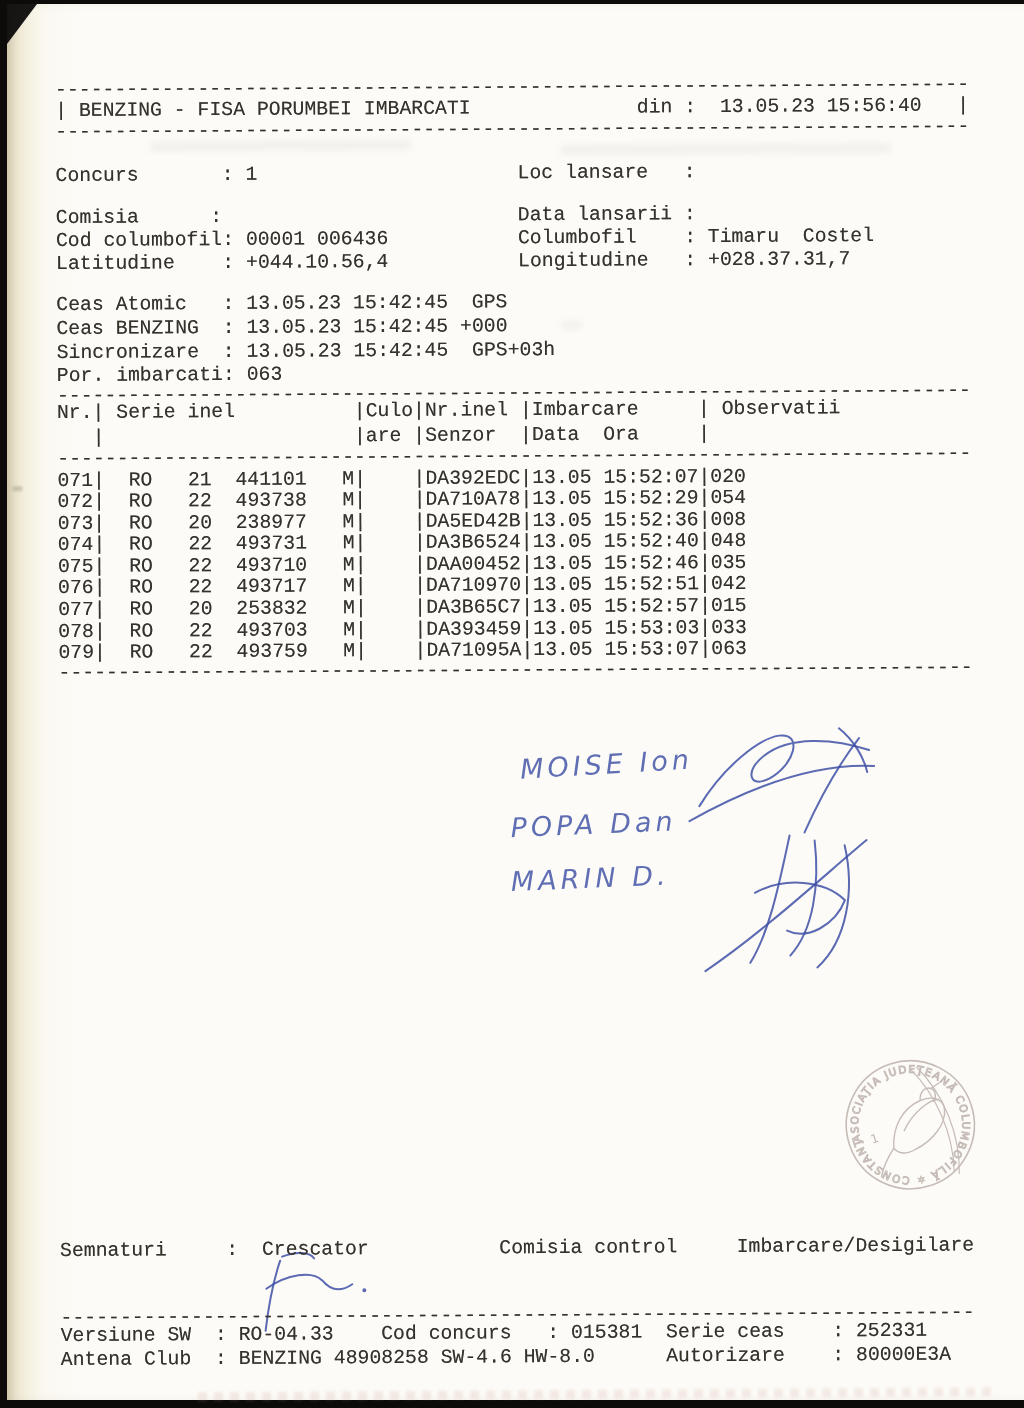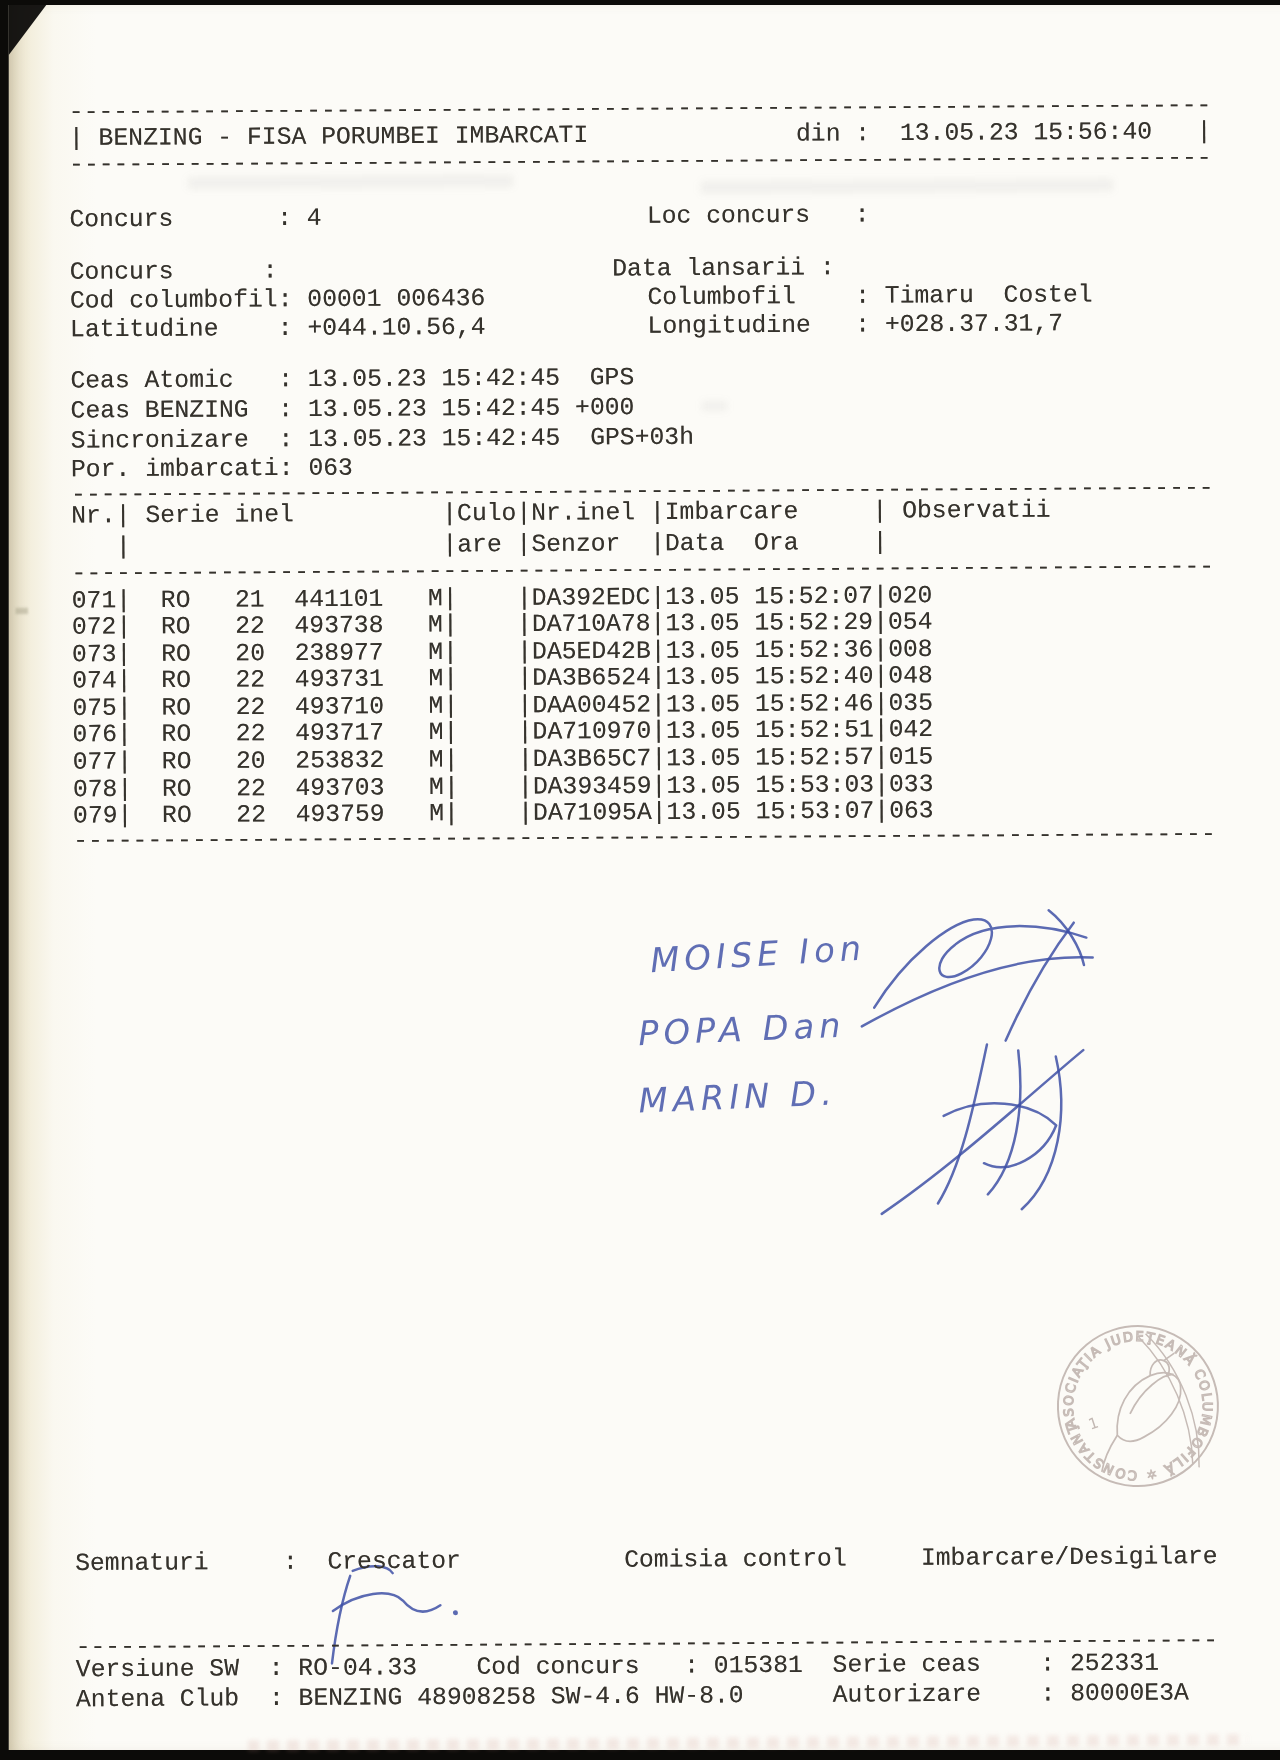--- a/index.html
+++ b/index.html
@@ -53,27 +53,27 @@
 <div class="page">
   <div class="corner-shadow"></div>
 </div>
 
 <div class="content">
 
   <pre class="ln" style="left:55px;top:80px">-----------------------------------------------------------------------------</pre>
   <pre class="ln" style="left:55px;top:101px">| BENZING - FISA PORUMBEI IMBARCATI              din :  13.05.23 15:56:40   |</pre>
   <pre class="ln" style="left:55px;top:122px">-----------------------------------------------------------------------------</pre>
 
-  <pre class="ln" style="left:55px;top:166px">Concurs       : 4</pre>
-  <pre class="ln" style="left:55px;top:208px">Concurs      :</pre>
+  <pre class="ln" style="left:55px;top:166px">Concurs       : 1</pre>
+  <pre class="ln" style="left:55px;top:208px">Comisia      :</pre>
   <pre class="ln" style="left:55px;top:231px">Cod columbofil: 00001 006436</pre>
   <pre class="ln" style="left:55px;top:254px">Latitudine    : +044.10.56,4</pre>
 
-  <pre class="ln" style="left:517px;top:166px">Loc concurs   :</pre>
-  <pre class="ln" style="left:489px;top:208px">Data lansarii :</pre>
+  <pre class="ln" style="left:517px;top:166px">Loc lansare   :</pre>
+  <pre class="ln" style="left:517px;top:208px">Data lansarii :</pre>
   <pre class="ln" style="left:517px;top:231px">Columbofil    : Timaru  Costel</pre>
   <pre class="ln" style="left:517px;top:254px">Longitudine   : +028.37.31,7</pre>
 
   <pre class="ln" style="left:55px;top:295px">Ceas Atomic   : 13.05.23 15:42:45  GPS</pre>
   <pre class="ln" style="left:55px;top:319px">Ceas BENZING  : 13.05.23 15:42:45 +000</pre>
   <pre class="ln" style="left:55px;top:343px">Sincronizare  : 13.05.23 15:42:45  GPS+03h</pre>
   <pre class="ln" style="left:55px;top:366px">Por. imbarcati: 063</pre>
 
   <pre class="ln" style="left:55px;top:386px">-----------------------------------------------------------------------------</pre>
   <pre class="ln" style="left:55px;top:403px">Nr.| Serie inel          |Culo|Nr.inel |Imbarcare     | Observatii</pre>

